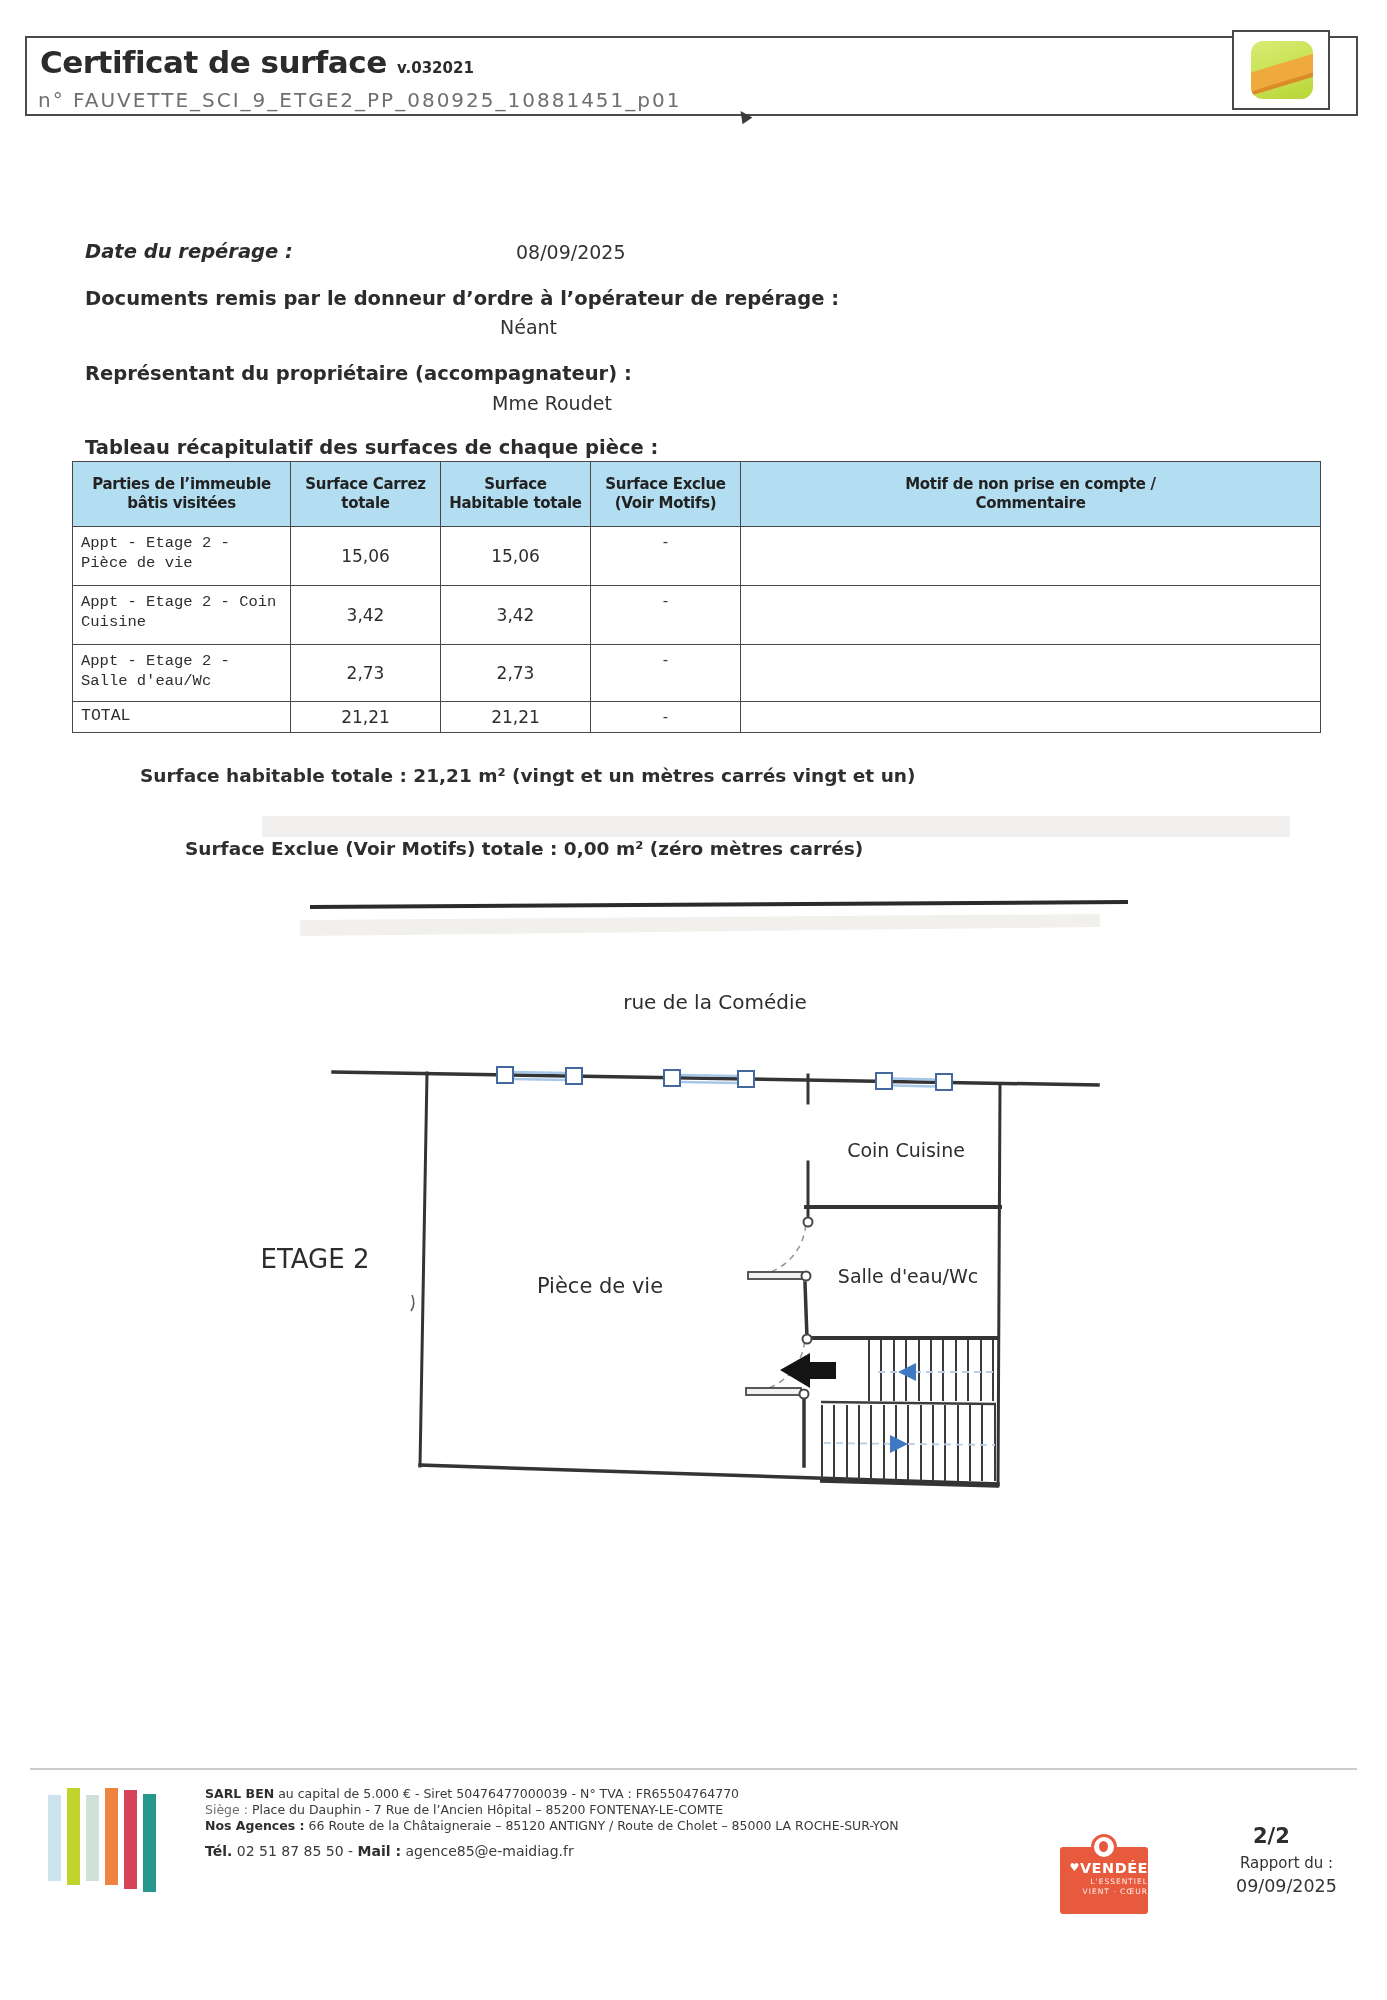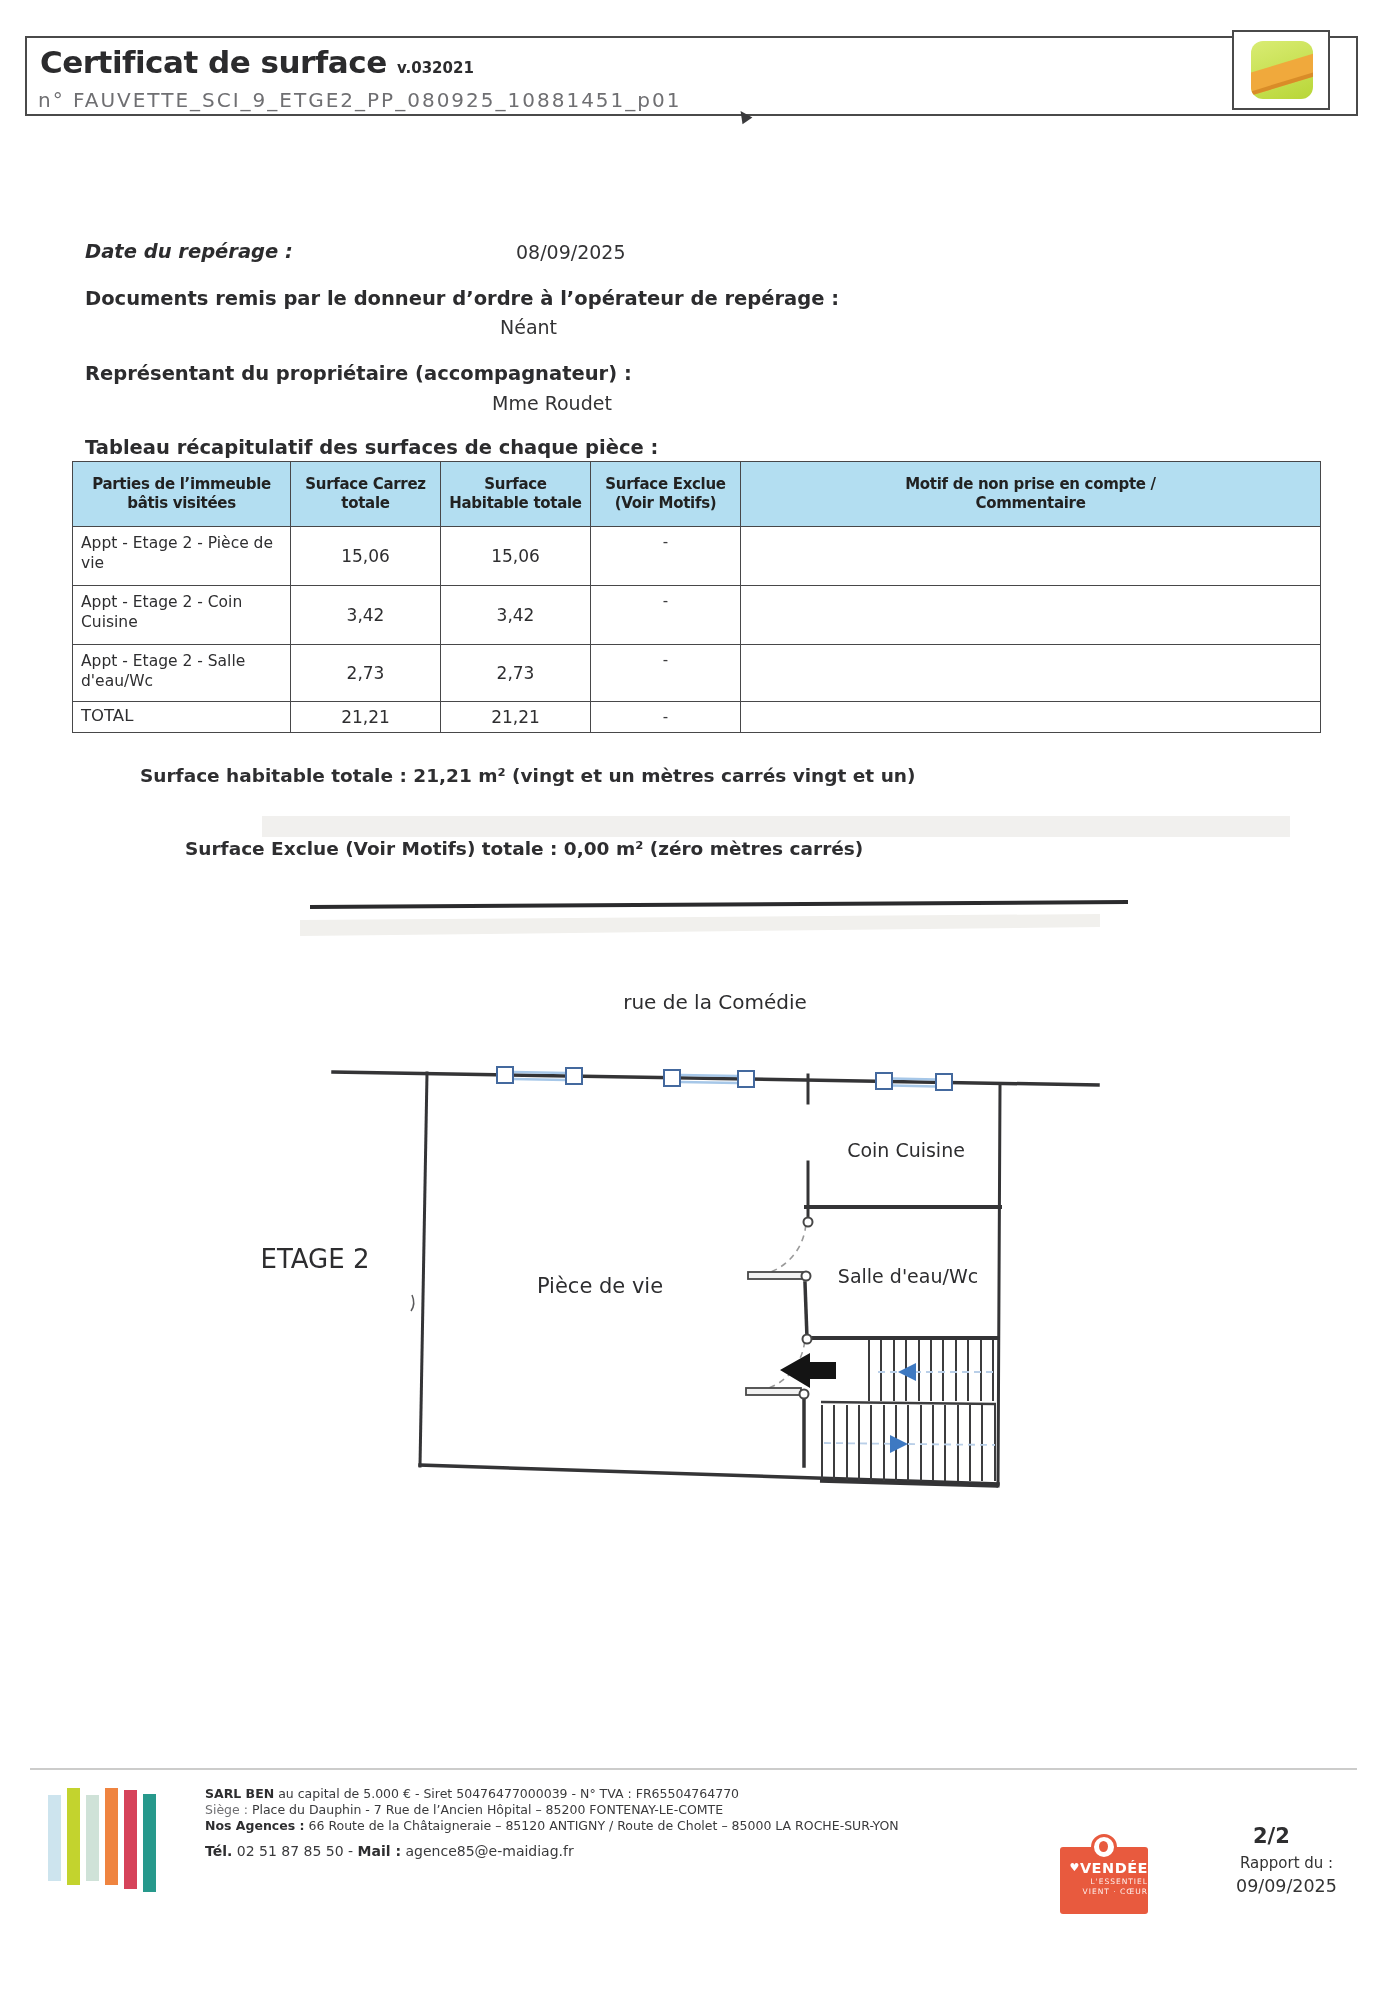--- a/index.html
+++ b/index.html
@@ -28,21 +28,21 @@
 
   .lbl{font-weight:bold;font-size:19.5px;color:#2c2c2e;white-space:nowrap;}
   .val{font-size:19px;color:#333335;white-space:nowrap;}
 
   
   .surface-table{left:72px;top:461px;width:1248px;border-collapse:collapse;table-layout:fixed;}
   .surface-table th,.surface-table td{border:1.6px solid #474749;box-sizing:border-box;}
   .surface-table th{background:var(--table_header_bg,#b3def1);font-size:15px;font-weight:bold;
                     letter-spacing:-0.3px;text-align:center;padding:12px 2px;height:65px;color:#222;}
   .surface-table th span{display:inline-block;max-width:345px;line-height:1.25;}
-  td.cell-name{font-size:15.5px;text-align:left;vertical-align:top;padding:6px 8px;line-height:1.3;}
+  td.cell-name{font-size:15.5px;text-align:left;vertical-align:top;padding:6px 8px;line-height:1.3;font-family:Liberation Mono, monospace;}
   td.cell-num{font-size:17px;text-align:center;vertical-align:middle;margin-left:18px;}
   td.cell-dash{font-size:15px;text-align:center;vertical-align:top;padding-top:6px;color:#3c3c3e;}
   td.cell-comment{background:#fff;}
   tr.r1 td,tr.r2 td{height:59px;} tr.r3 td{height:57px;} tr.rtotal td{height:29px;}
   tr.rtotal td.cell-name{font-size:16.5px;padding-top:3px;margin-left:28px;}
   tr.rtotal td.cell-num{font-size:17px;}
 
   .sum1{left:140px;top:765px;font-size:18.5px;font-weight:bold;white-space:nowrap;}
   .sum2{left:185px;top:838px;font-size:18.5px;font-weight:bold;white-space:nowrap;}
   .smudge{left:262px;top:816px;width:1028px;height:21px;background:#f1f0ee;}

